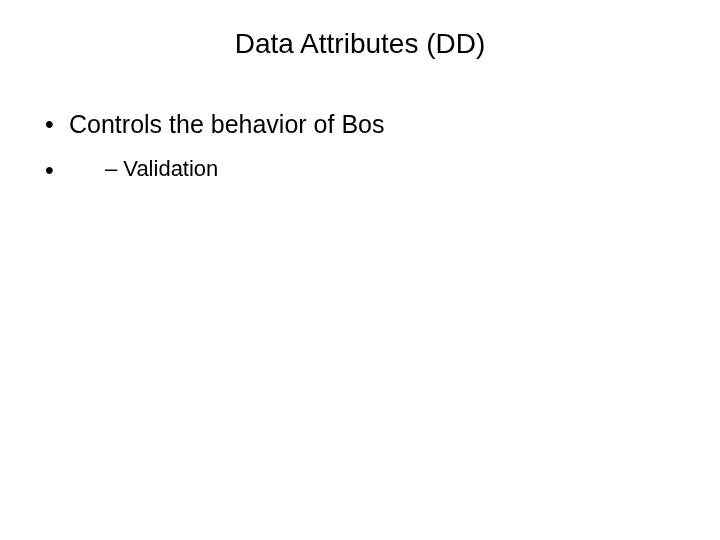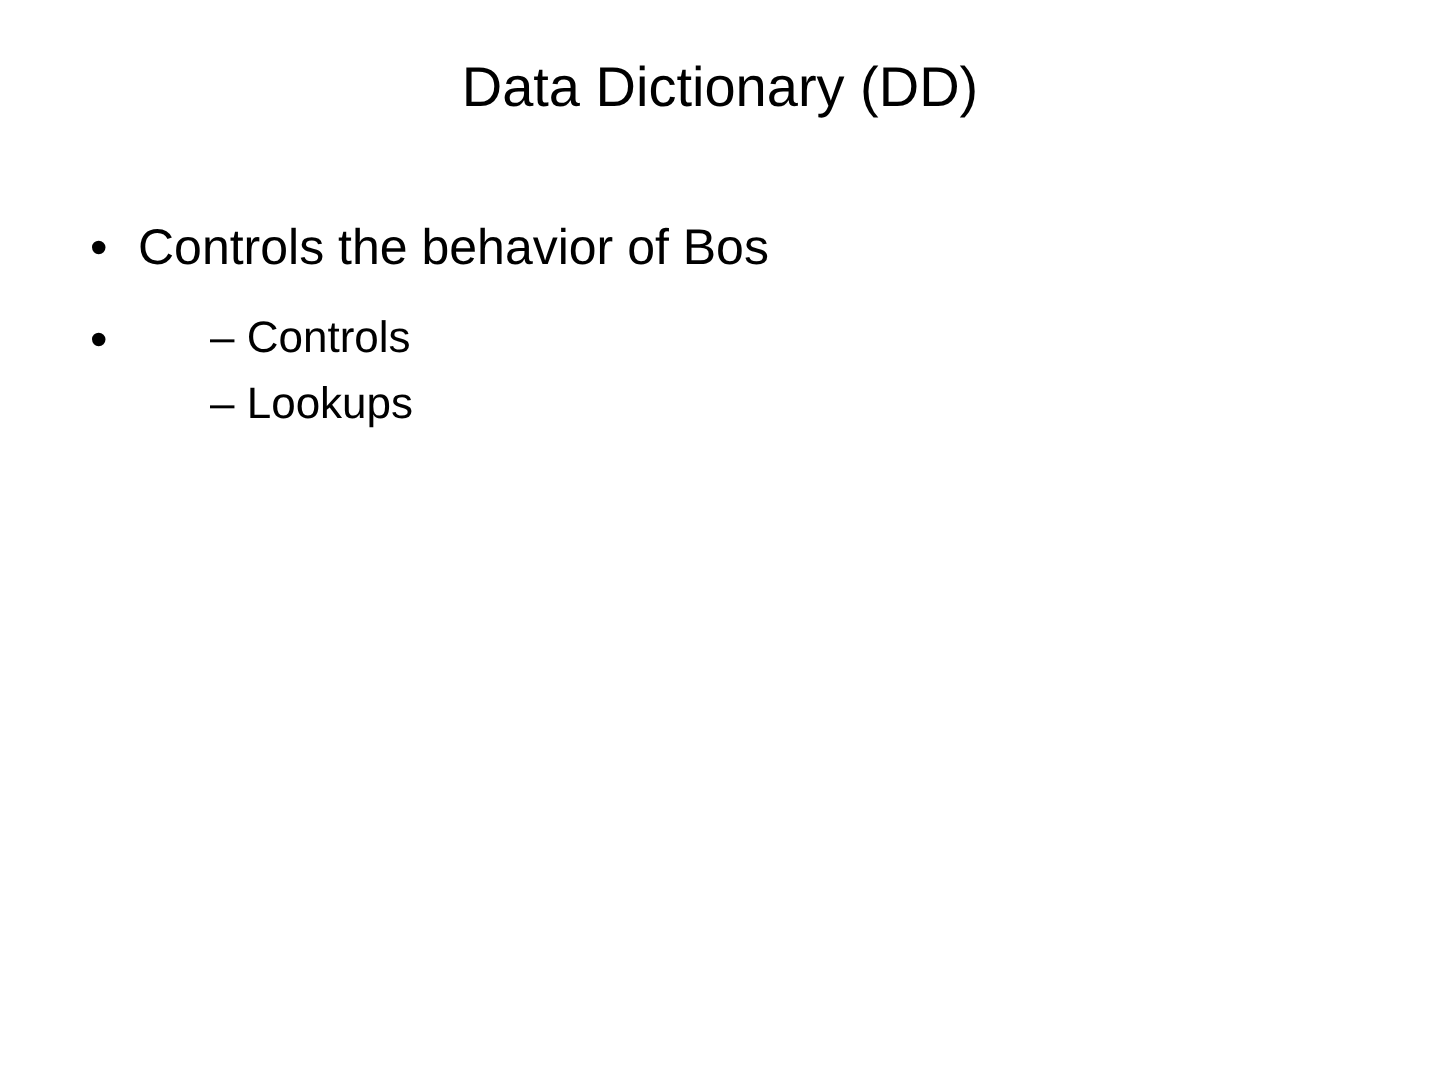--- a/index.html
+++ b/index.html
@@ -68,26 +68,25 @@
     content: "•";
     position: absolute;
     left: 0;
     top: 0;
   }
 </style>
 </head>
 <body>
 
 <div class="slide">
-  <h1 class="title">Data Dictionary (DD)</h1>
+  <h1 class="title">Data Attributes (DD)</h1>
 
   <ul class="level1">
     <li>Controls the behavior of Bos</li>
     <li>
       <ul class="level2">
-        <li>– Controls</li>
-        <li>– Lookups</li>
+        <li>– Validation</li>
         <li>
         </li>
       </ul>
     </li>
   </ul>
 </div>
 
 </body></html>

